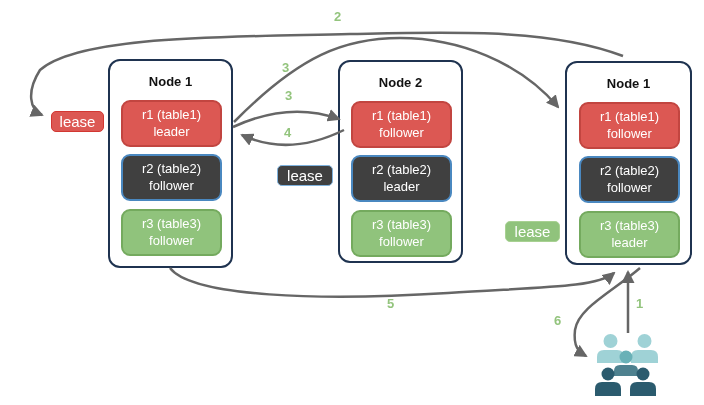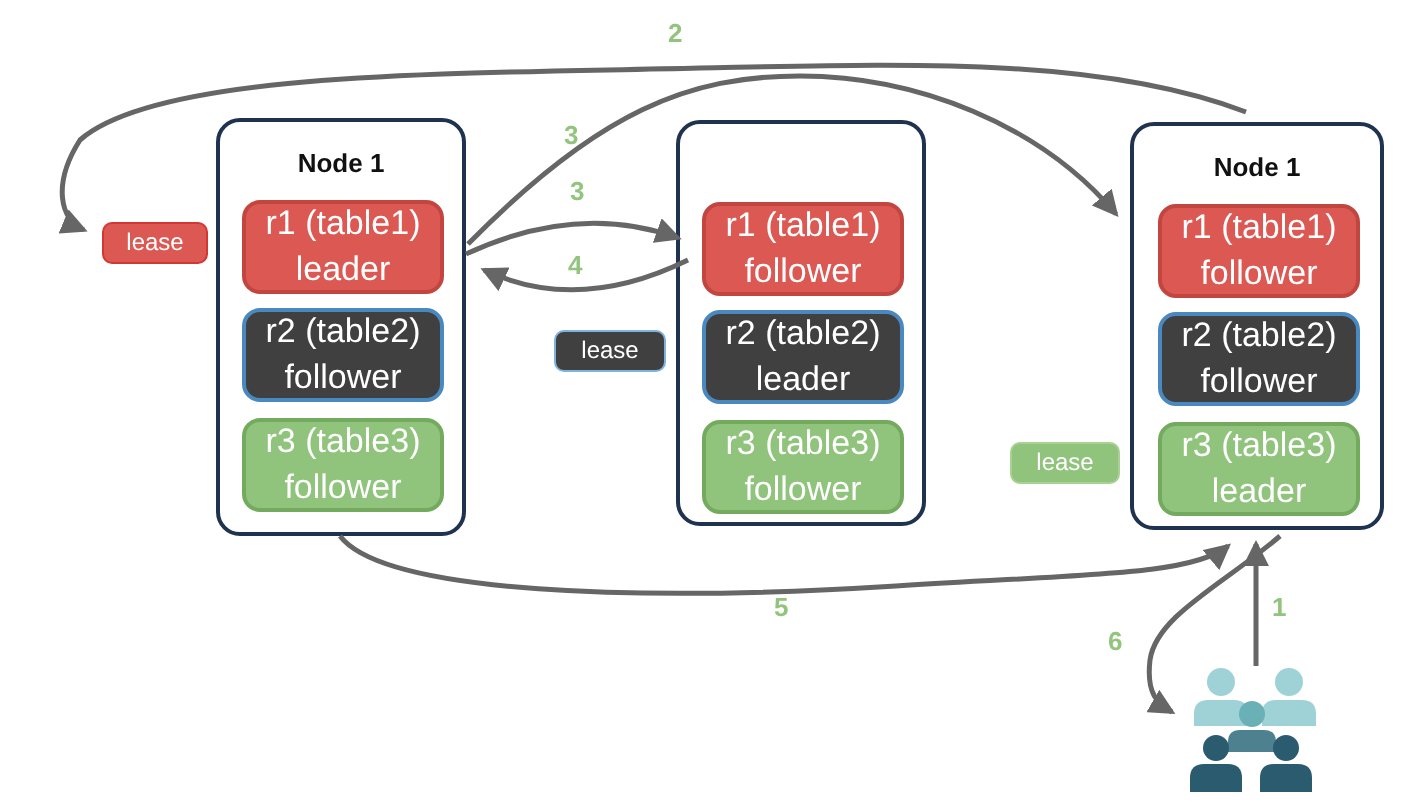--- a/index.html
+++ b/index.html
@@ -10,28 +10,28 @@
   .node{
     position:absolute;background:#fff;border:2px solid #1f3350;border-radius:12px;
     box-sizing:border-box;
   }
   .node-title{
     text-align:center;font-weight:bold;font-size:13px;color:#111;margin-top:13px;
   }
   .replica{
     position:absolute;left:11px;width:101px;height:47px;border-radius:9px;
     color:#fff;display:flex;flex-direction:column;align-items:center;justify-content:center;
-    font-size:17px;line-height:1.3;text-align:center;border:2px solid;box-sizing:border-box;
+    font-size:13px;line-height:1.3;text-align:center;border:2px solid;box-sizing:border-box;
   }
   .r1{top:39px}.r2{top:93px}.r3{top:148px}
   .red{background:#dc5853;border-color:#c24540;}
   .blue{background:#404040;border-color:#4a88c0;}
   .green{background:#90c37c;border-color:#74aa5e;}
   .lease{
-    position:absolute;color:#fff;font-size:12px;text-align:center;border-radius:5px;
+    position:absolute;color:#fff;font-size:15px;text-align:center;border-radius:5px;
     height:21px;line-height:19px;border:1.5px solid;box-sizing:border-box;
   }
   .lease.red{border-color:#d23732;}
   .lease.blue{border-color:#7fb2dd;}
   .lease.green{border-color:#a8d192;}
   .num{
     position:absolute;font-weight:bold;font-size:13px;color:#93c47d;
   }
   svg.arrows{position:absolute;left:0;top:0;pointer-events:none;}
   .people{position:absolute;left:592px;top:330px;}
@@ -51,20 +51,21 @@
       <span>r2 (table2)</span>
       <span>follower</span>
     </div>
     <div class="replica r3 green">
       <span>r3 (table3)</span>
       <span>follower</span>
     </div>
   </div>
 
   <div class="node" style="left:338px;top:60px;width:125px;height:203px;">
+    <div class="node-title">Node 2</div>
     <div class="replica r1 red">
       <span>r1 (table1)</span>
       <span>follower</span>
     </div>
     <div class="replica r2 blue">
       <span>r2 (table2)</span>
       <span>leader</span>
     </div>
     <div class="replica r3 green">
       <span>r3 (table3)</span>

